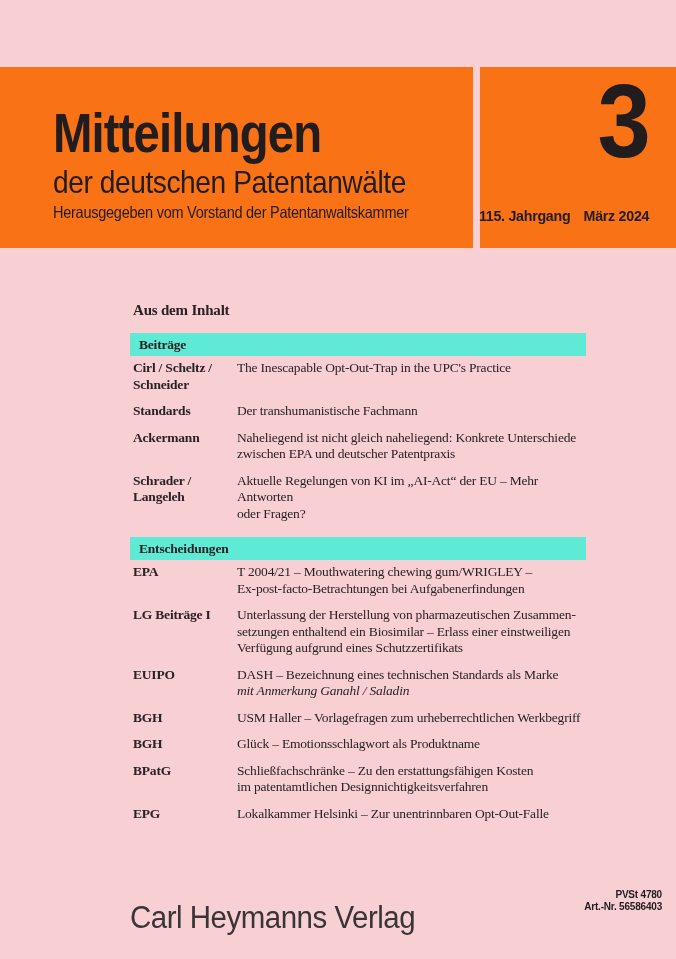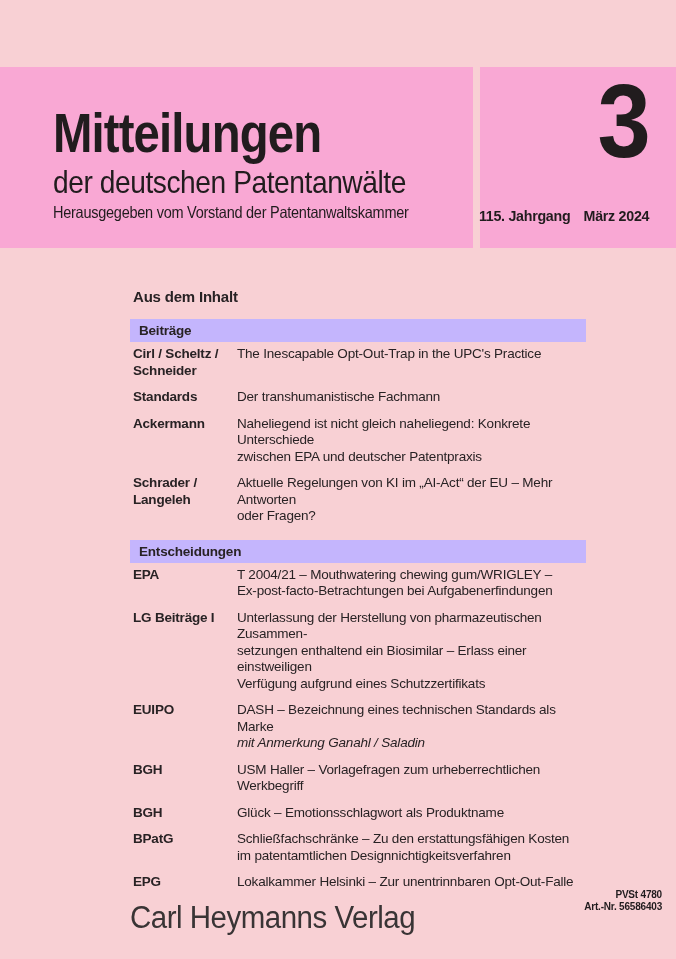--- a/index.html
+++ b/index.html
@@ -12,21 +12,21 @@
     position: relative;
     overflow: hidden;
     background: #f8d0d4;
     font-family: "Liberation Sans", "DejaVu Sans", sans-serif;
     color: #282224;
   }
 
   
   .panel {
     position: absolute;
-    background: #f9a8d4;
+    background: #f97316;
   }
   .panel-left  { left: 0;     top: 67px; width: 473px; height: 181px; }
   .panel-right { left: 480px; top: 67px; width: 196px; height: 181px; }
 
   .masthead {
     position: absolute;
     left: 53px;
     top: 37px;
   }
   .masthead .title {
@@ -85,34 +85,35 @@
     color: #211c1e;
     transform: scaleX(0.95);
     transform-origin: right center;
   }
   .issue-meta .month { margin-left: 14px; }
 
   
   .contents {
     position: absolute;
     left: 130px;
-    top: 289px;
+    top: 303px;
     width: 456px;
+    font-family: Liberation Serif, serif;
   }
   .contents-heading {
     font-size: 15px;
     font-weight: bold;
     line-height: 15px;
     padding-left: 3px;
     letter-spacing: -0.2px;
   }
   .section-bar {
     margin-top: 15px;
     height: 23px;
-    background: #c4b5fd;
+    background: #5eead4;
     display: flex;
     align-items: center;
     padding-left: 9px;
     box-sizing: border-box;
     font-size: 13.5px;
     font-weight: bold;
     letter-spacing: -0.2px;
   }
   .toc-row {
     display: grid;

